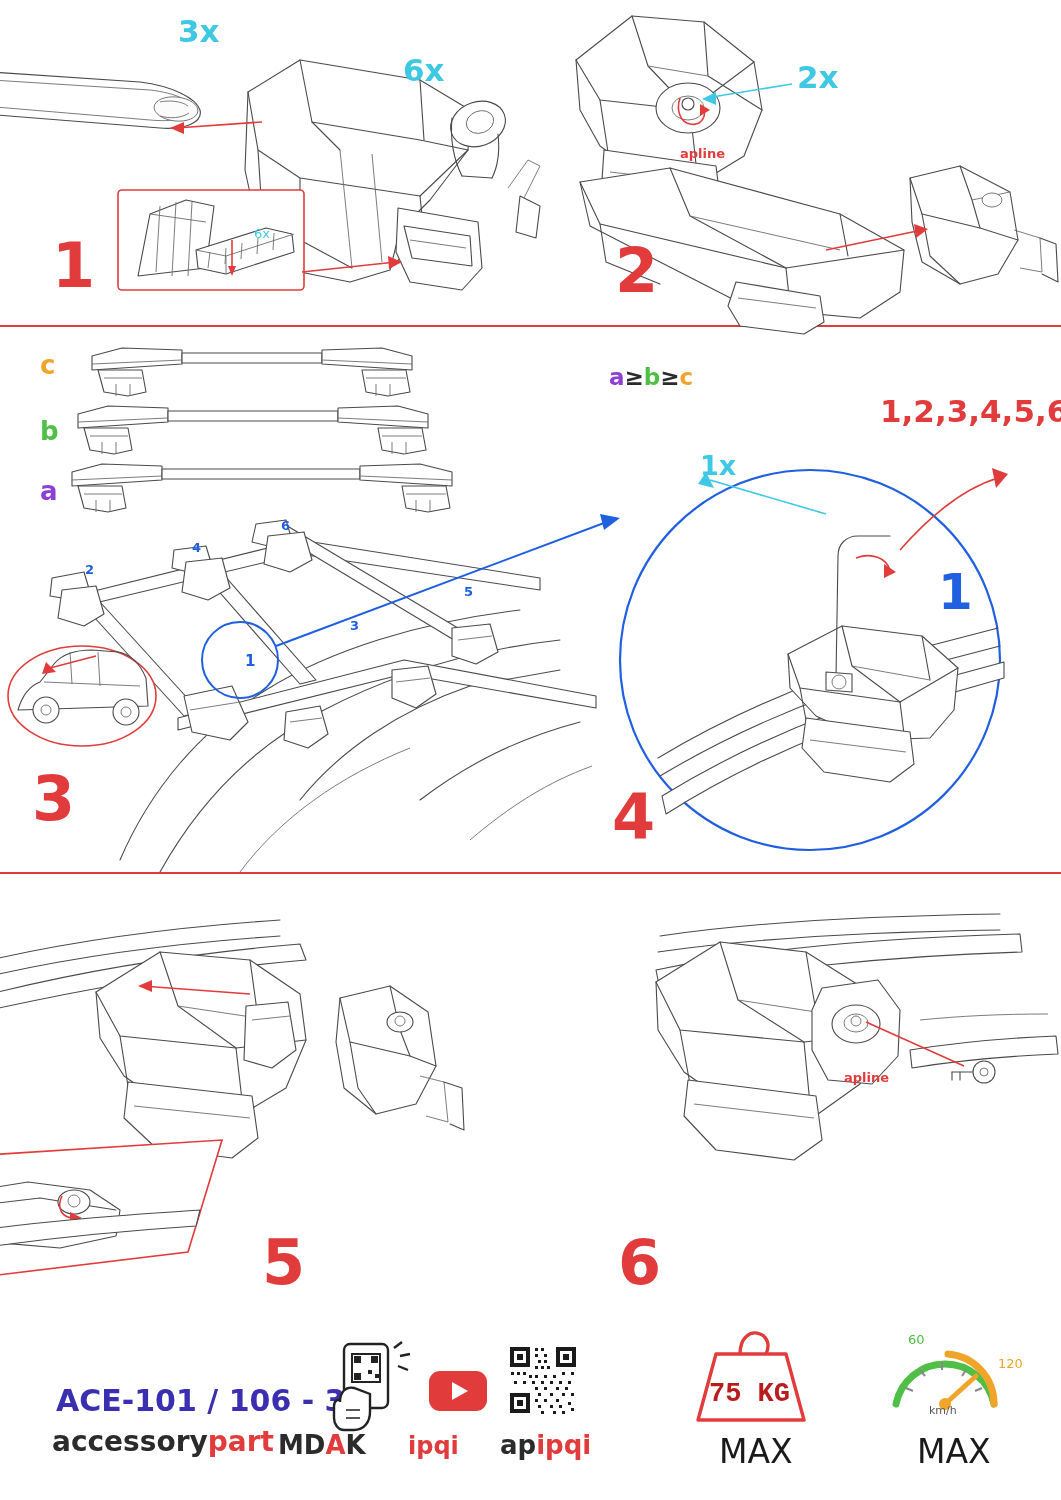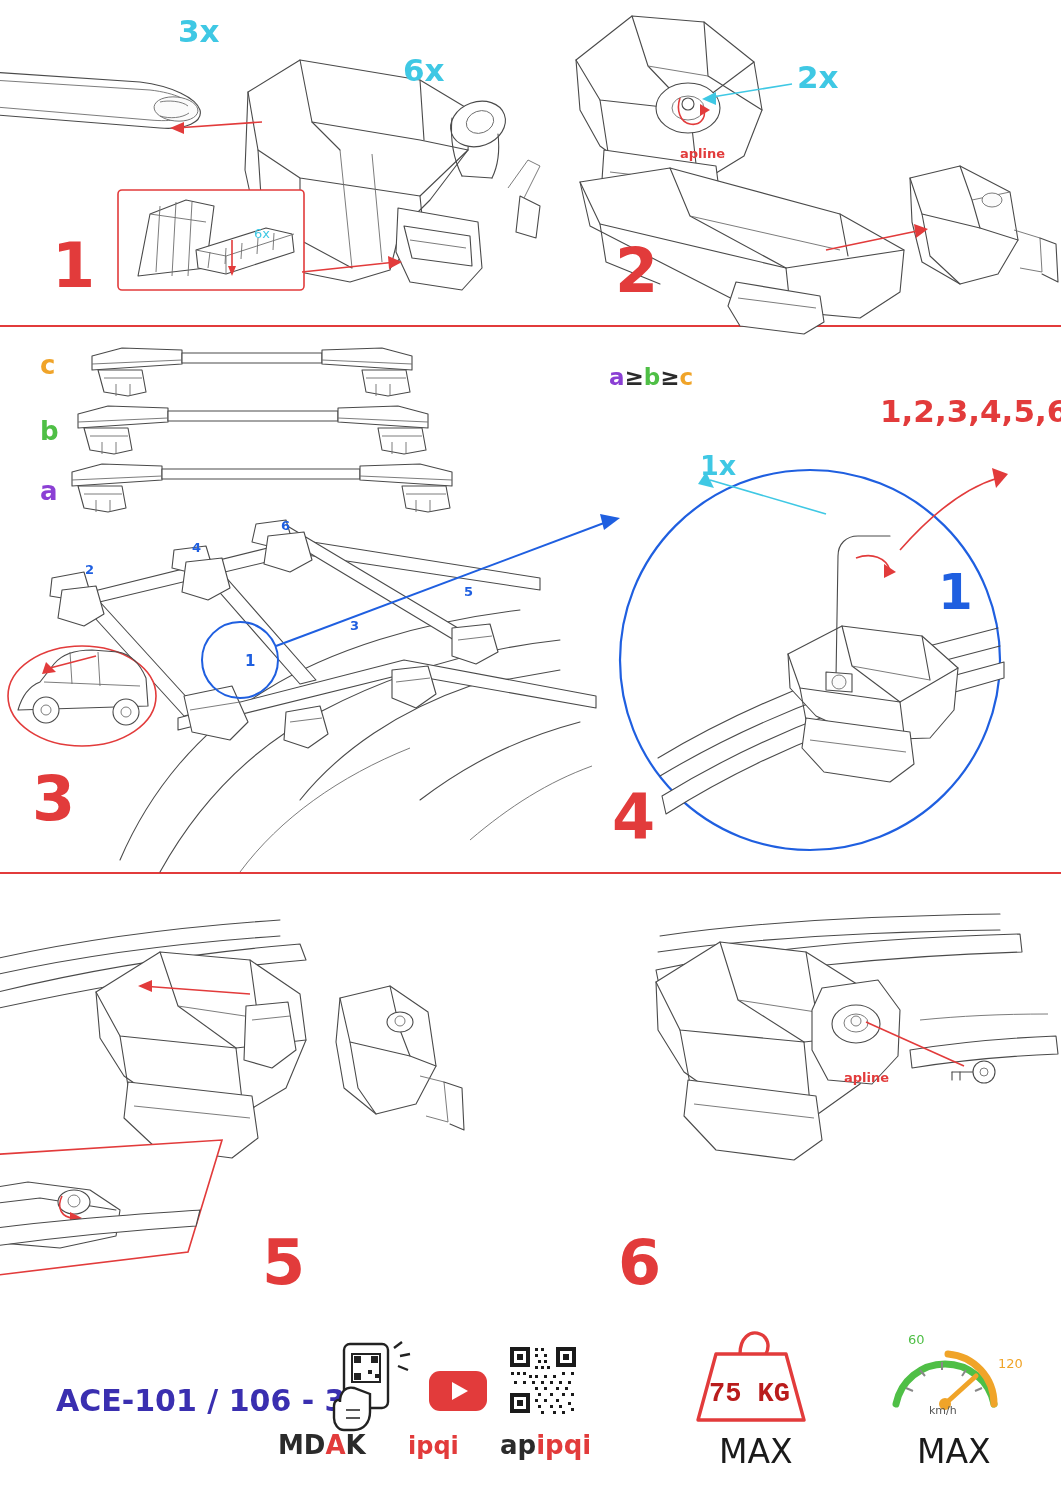--- a/index.html
+++ b/index.html
@@ -544,20 +544,21 @@
         <circle class="lnf" cx="424" cy="182" r="11"></circle>
         <circle class="ln2" cx="424" cy="182" r="4"></circle>
         <path class="ln" d="M392,182 L392,190 M400,182 L400,190"></path>
       </g>
     </svg>
   </div>
   <div class="stepnum" style="left:618px; top:1232px;">6</div>
 
   <div class="prodcode">ACE-101 / 106 - 3X</div>
 
+  <div class="brand-accessorypart"><span class="s1">accessory</span><span class="s2">part</span></div>
 
   <div class="layer" style="left:330px; top:1340px;">
     <svg width="90" height="110" viewBox="0 0 90 110">
       <rect x="14" y="4" width="44" height="64" rx="6" fill="#ffffff" stroke="#222" stroke-width="2.4"></rect>
       <rect x="22" y="14" width="28" height="28" fill="none" stroke="#222" stroke-width="2"></rect>
       <rect x="24" y="16" width="7" height="7" fill="#222"></rect>
       <rect x="41" y="16" width="7" height="7" fill="#222"></rect>
       <rect x="24" y="33" width="7" height="7" fill="#222"></rect>
       <rect x="38" y="30" width="4" height="4" fill="#222"></rect>
       <rect x="45" y="34" width="4" height="4" fill="#222"></rect>

